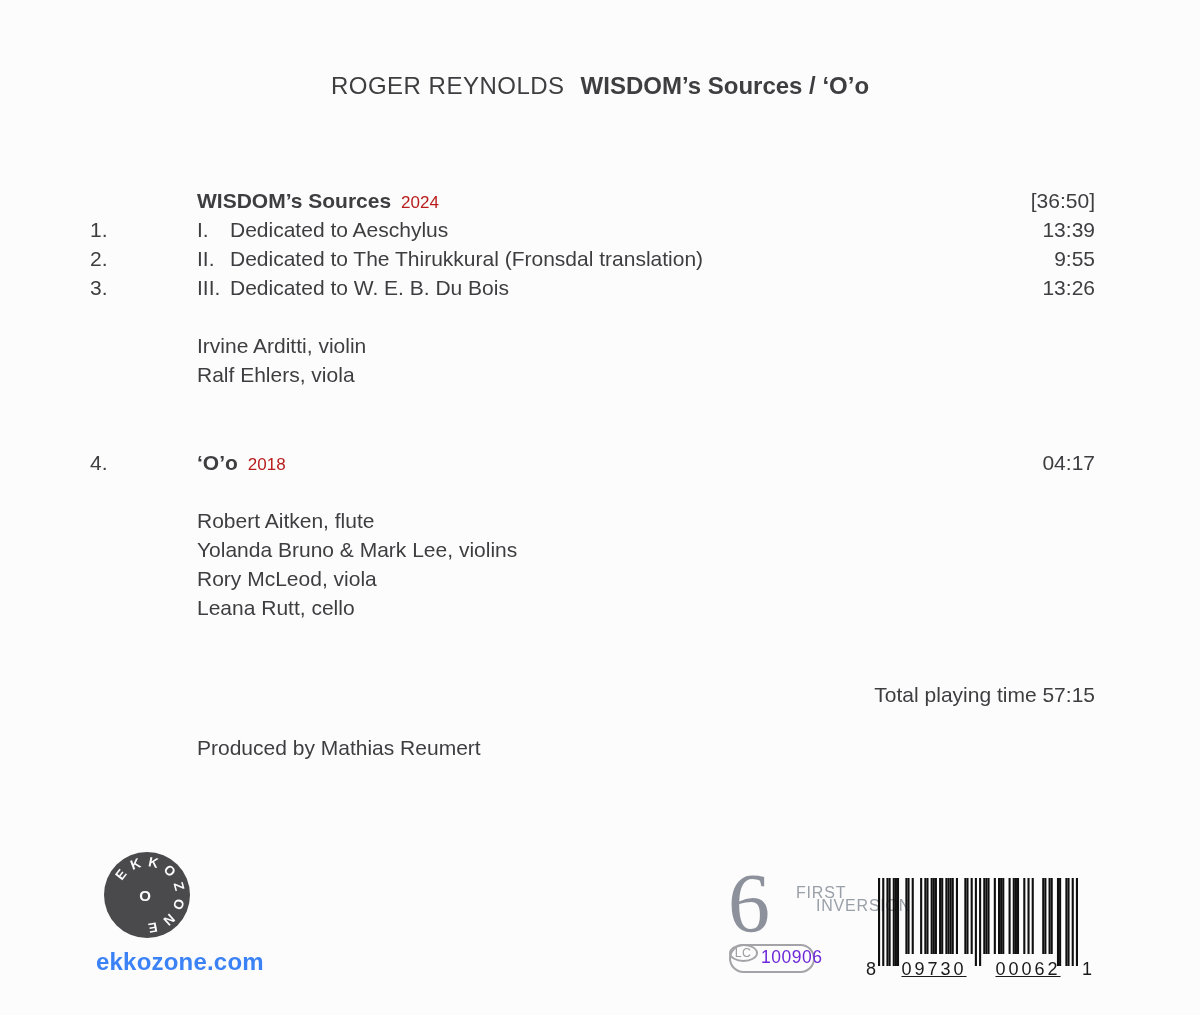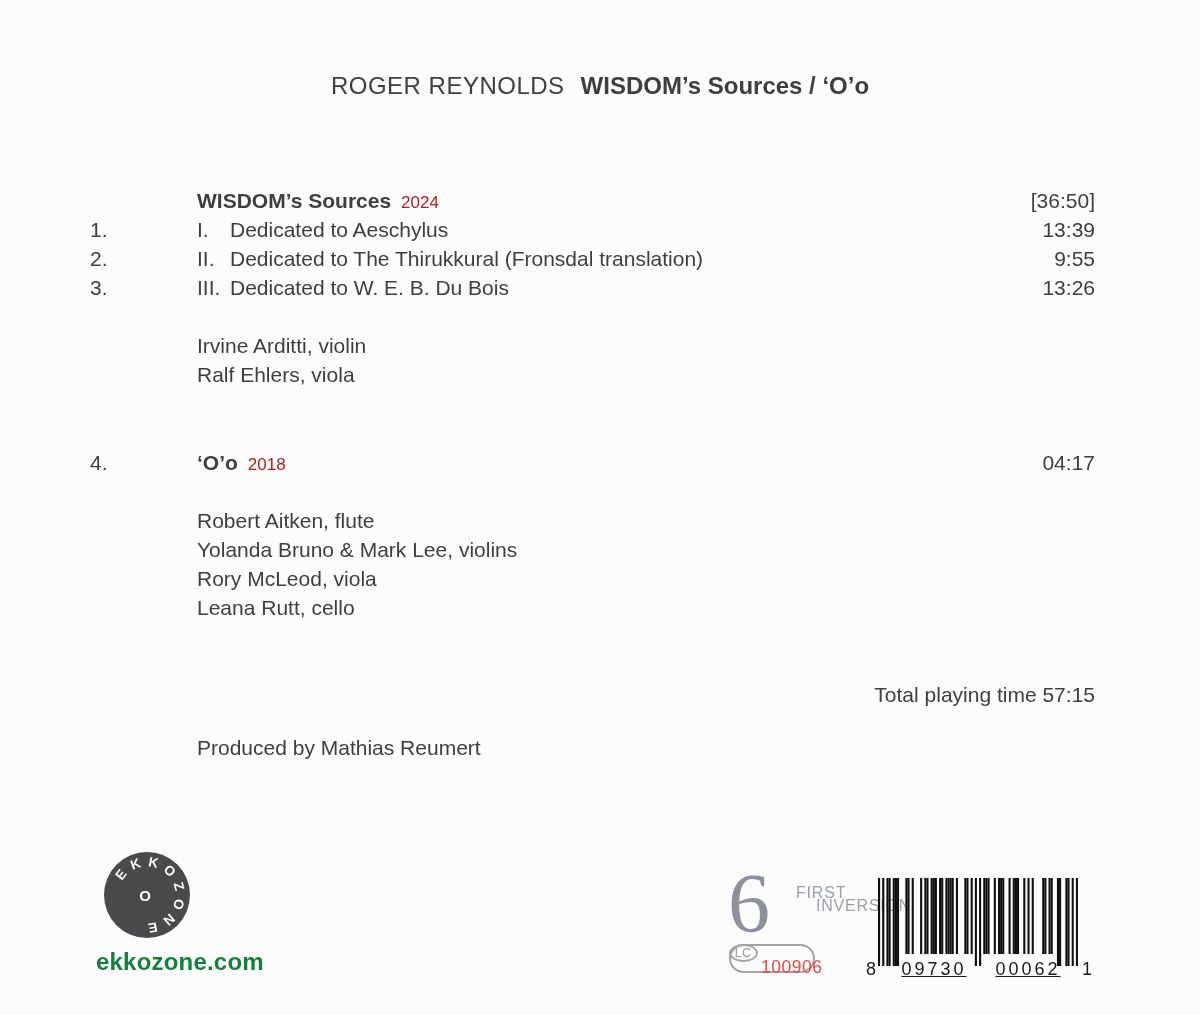--- a/index.html
+++ b/index.html
@@ -11,37 +11,37 @@
   .row{position:absolute;left:0;width:100%;font-size:21px;white-space:nowrap;}
   .num{position:absolute;left:90px;}
   .indent{position:absolute;left:197px;}
   .time{position:absolute;right:105px;}
   .roman{display:inline-block;width:33px;}
   .bold{font-weight:bold;}
   .year{font-size:17px;color:#b91c1c;margin-left:10px;}
   .header{position:absolute;top:72px;left:0;width:100%;text-align:center;font-size:24px;}
   .header .artist{letter-spacing:.5px;}
   .header .album{font-weight:bold;margin-left:16px;}
-  .site{position:absolute;left:96px;top:948px;font-size:24px;font-weight:bold;letter-spacing:.2px;color:#15803d;}
+  .site{position:absolute;left:96px;top:948px;font-size:24px;font-weight:bold;letter-spacing:.2px;color:#3b82f6;}
 
   
   .logo{position:absolute;left:104px;top:852px;width:86px;height:86px;}
   #ring text{fill:#fcfcfc;font-size:13.5px;font-weight:bold;text-anchor:middle;font-family:"Liberation Sans",sans-serif;}
   .logo-center{fill:#fcfcfc;font-size:15px;font-weight:bold;text-anchor:middle;dominant-baseline:central;font-family:"Liberation Sans",sans-serif;}
 
   
   .fi{position:absolute;left:728px;top:870px;width:130px;height:110px;color:#8d919b;}
   .fi-num{position:absolute;left:0;top:-8px;font-family:"Liberation Serif",serif;font-size:84px;line-height:1;font-weight:400;}
   .fi-line{position:absolute;left:45px;font-size:16px;letter-spacing:.8px;color:#9aa0a8;padding-left:23px;}
   .fi-line.l1{top:14px;}
   .fi-line.l2{top:27px;margin-left:20px;}
   .lc-badge{position:absolute;left:1px;top:74px;width:86px;height:29px;border:2.5px solid #a4a4a8;border-radius:16px;box-sizing:border-box;}
   .lc-circle{position:absolute;left:-2.5px;top:-2.5px;width:29px;height:18px;border:2.5px solid #a4a4a8;border-radius:50%;box-sizing:border-box;
              display:flex;align-items:center;justify-content:center;font-size:12.5px;color:#9b9ba0;letter-spacing:.3px;}
-  .lc-number{position:absolute;left:30px;top:1px;font-size:17.5px;color:#ef4444;letter-spacing:.5px;margin-top:10px;}
+  .lc-number{position:absolute;left:30px;top:1px;font-size:17.5px;color:#6d28d9;letter-spacing:.5px;}
 
   
   .barcode{position:absolute;left:862px;top:878px;width:240px;height:100px;}
   .barcode svg{position:absolute;left:16px;top:0;fill:#0f0f0f;}
   .bc-digit{position:absolute;font-size:18px;color:#1a1a1a;top:81px;}
   .bc-left{left:0;width:14px;text-align:right;}
   .bc-right{left:220px;}
   .bc-group{transform:translateX(-50%);letter-spacing:3px;text-decoration:underline;}
   .bc-g1{left:72px;}
   .bc-g2{left:166px;}

